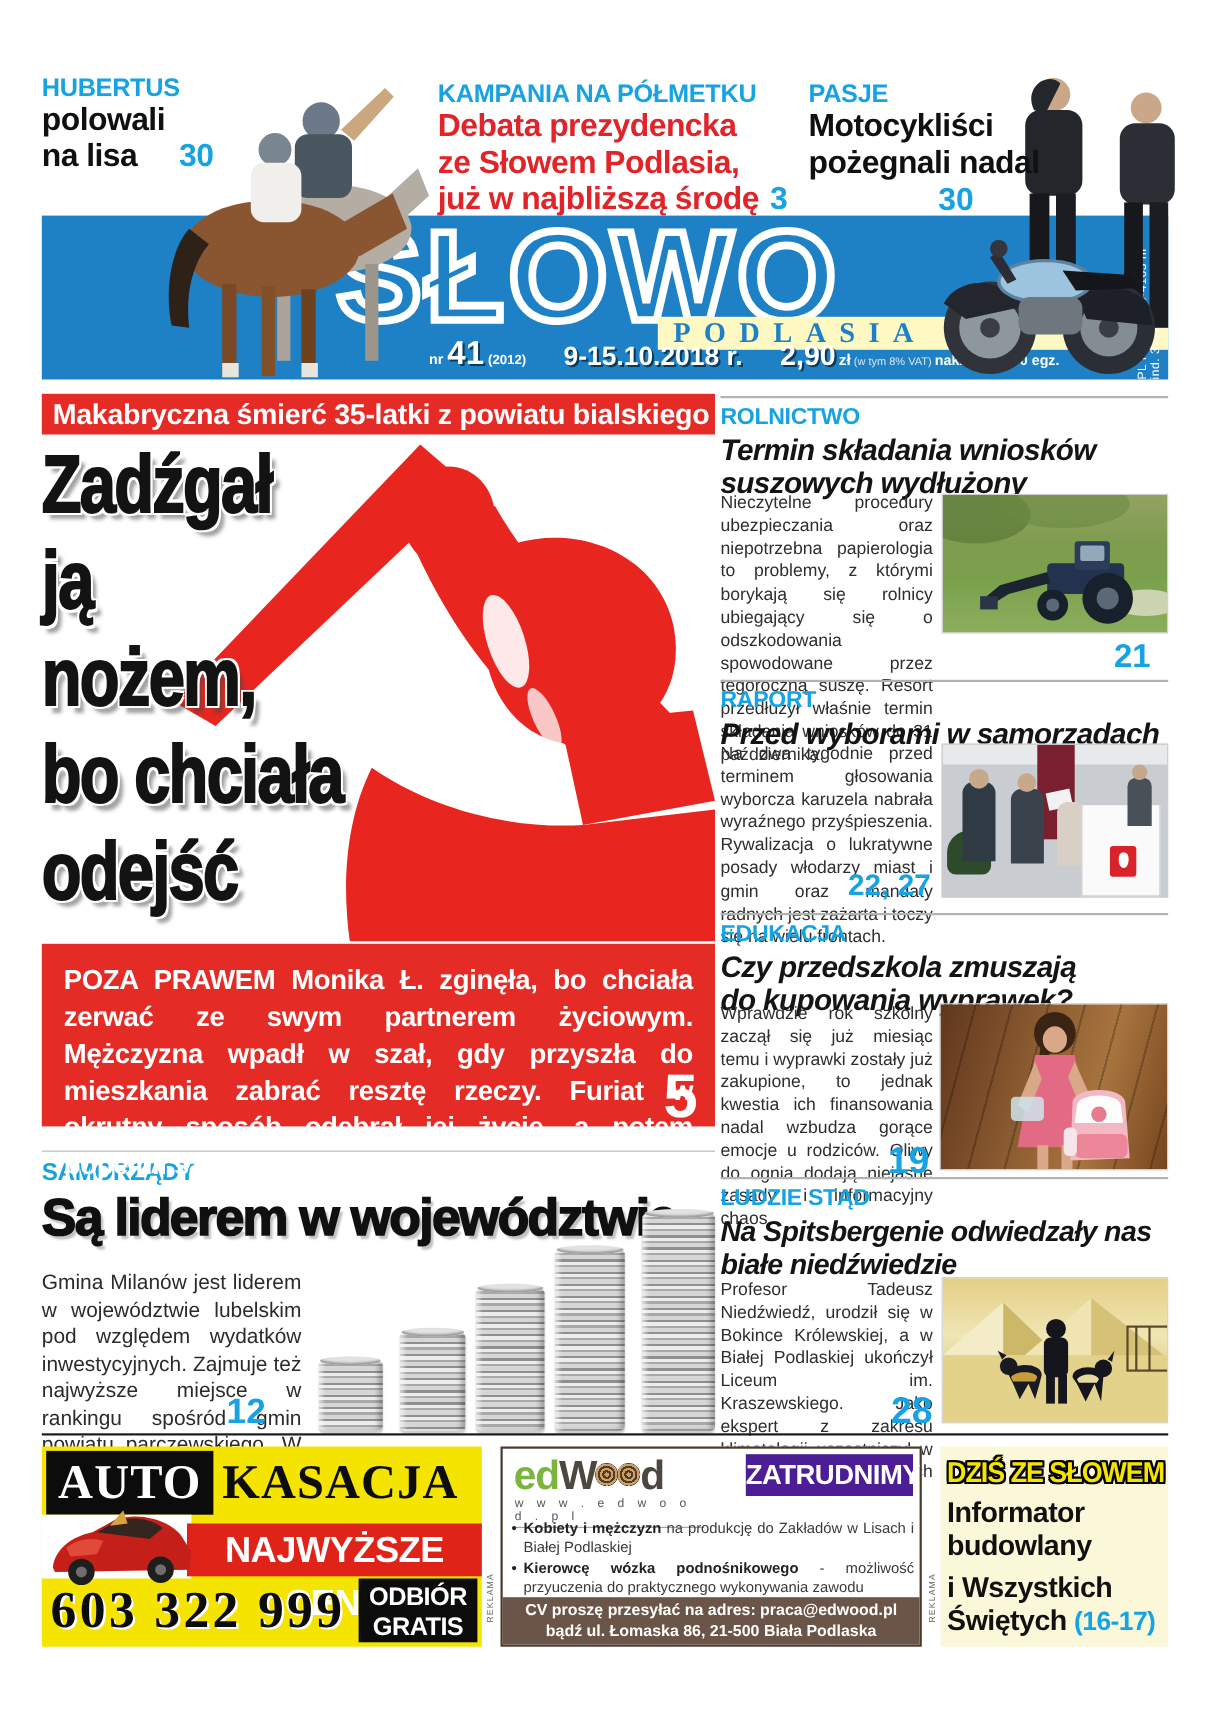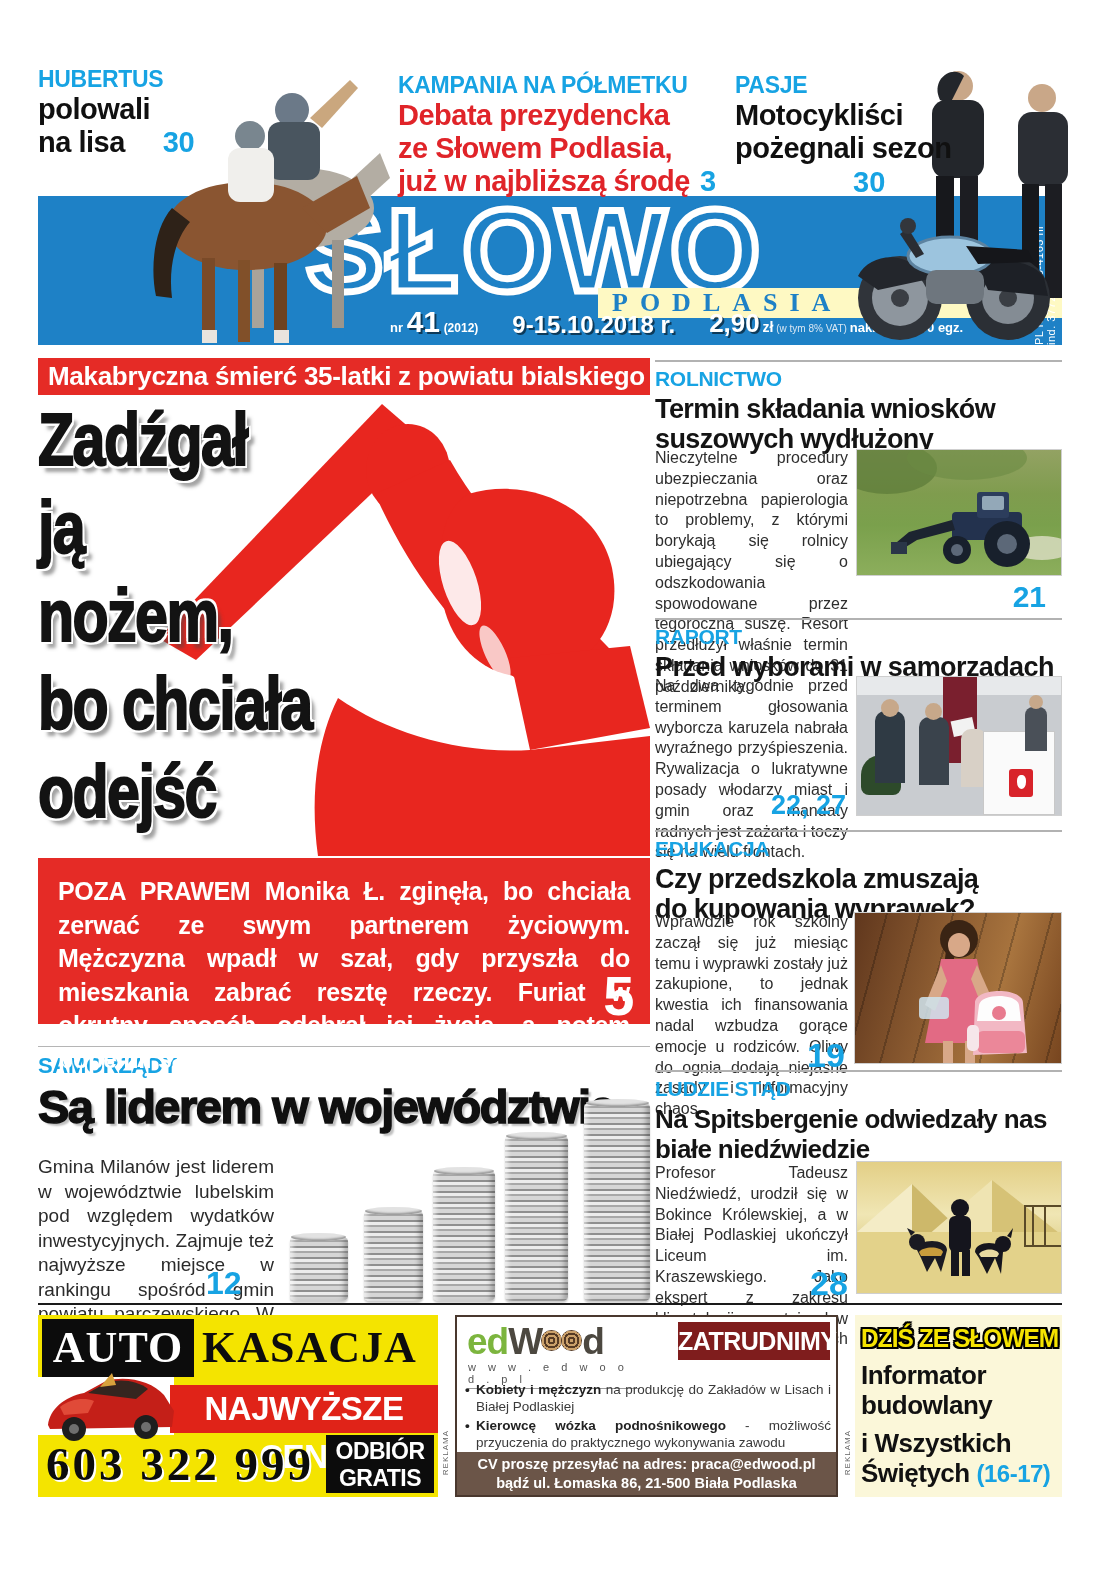--- a/index.html
+++ b/index.html
@@ -55,21 +55,21 @@
   .coin-stack { background:repeating-linear-gradient(180deg,#ececec 0 3px,#a8a8a8 3px 5px,#d6d6d6 5px 9px,#8f8f8f 9px 11px);
                 border-radius:6px/4px; box-shadow:inset 3px 0 4px rgba(255,255,255,.6), inset -4px 0 5px rgba(0,0,0,.25), 0 2px 2px rgba(0,0,0,.2); position:relative; }
   .coin-stack::before { content:""; position:absolute; top:-4px; left:2%; width:96%; height:8px; background:#e2e2e2; border-radius:50%; box-shadow:inset 0 -2px 2px #9a9a9a; }
   .coin-stack:nth-child(2){ transform:translateX(3px) }
   .coin-stack:nth-child(4){ transform:translateX(-3px) }
 
   
   .section { position:absolute; left:655px; width:407px; border-top:2px solid #b2b2b2; padding-top:5px; }
   .section .kicker { font-size:21px; display:block; }
   .sec-hl { font-size:27px; line-height:30px; font-weight:bold; color:#141414; letter-spacing:-0.6px; margin-top:3px; }
-  .sec-hl span { display:block; }
+  .sec-hl span { display:block;font-style:italic; }
   .sec-body { position:absolute; left:0; width:193px; font-size:16px; line-height:20.8px; color:#2e2e2e; text-align:justify; }
   .photo { position:absolute; right:0; overflow:hidden; border:1px solid #cfcfcf; }
   .sec-page { position:absolute; font-size:30px; }
   .s1 { top:360px; height:258px; }  .s1 .sec-body{ top:86px; }  .s1 .photo{ top:87px; width:206px; height:127px; } .s1 .sec-page{ right:16px; top:218px; }
   .s2 { top:618px; height:210px; }  .s2 .sec-body{ top:56px; }  .s2 .photo{ top:56px; width:206px; height:140px; } .s2 .sec-page{ left:116px; top:170px; font-size:27px; }
   .s3 { top:830px; height:240px; }  .s3 .sec-body{ top:80px; }  .s3 .photo{ top:80px; width:208px; height:152px; } .s3 .sec-page{ left:152px; top:204px; font-size:34px; }
   .s4 { top:1070px; height:228px; } .s4 .sec-body{ top:91px; }  .s4 .photo{ top:89px; width:206px; height:133px; } .s4 .sec-page{ left:155px; top:192px; font-size:34px; }
 
   
   .ph-tractor { background:linear-gradient(180deg,#93a263 0%,#7f9c4e 35%,#7aa04c 60%,#8cae5c 100%); }
@@ -92,21 +92,21 @@
   .auto-phone { position:absolute; left:8px; top:122px; font-size:47px; color:#0c0c0c; letter-spacing:3px; text-shadow:2px 2px 0 #fff; }
   .auto-pickup { position:absolute; left:288px; top:120px; width:108px; height:58px; background:#0c0c0c; color:#fff; font-weight:bold; font-size:23px; text-align:center; line-height:27px; padding-top:3px; letter-spacing:-0.5px; }
   .auto-car { position:absolute; left:2px; top:52px; width:140px; height:80px; z-index:2; }
 
   .ad-edwood { position:absolute; left:455px; top:1315px; width:383px; height:182px; background:#fff; border:2px solid #4a382e; }
   .ew-logo { position:absolute; left:10px; top:4px; font-size:37px; font-weight:bold; letter-spacing:-1px; }
   .ew-ed { color:#7cb53e; } .ew-w { color:#4c4840; } .ew-d { color:#4c4840; }
   .wood-o { display:inline-block; width:21px; height:21px; border-radius:50%; margin:0 0 3px -1px; vertical-align:baseline;
             background:repeating-radial-gradient(circle at 50% 50%, #caa06a 0 2px, #553a24 2px 4px); }
   .ew-url { position:absolute; left:11px; top:44px; width:172px; font-size:11px; letter-spacing:4.5px; color:#555; border-bottom:1px solid #999; padding-bottom:3px; }
-  .ew-hire { position:absolute; right:6px; top:5px; width:152px; height:38px; background:#7f1d1d; color:#fff; font-weight:bold; font-size:25px; text-align:center; line-height:38px; letter-spacing:-0.5px; }
+  .ew-hire { position:absolute; right:6px; top:5px; width:152px; height:38px; background:#4c1d95; color:#fff; font-weight:bold; font-size:25px; text-align:center; line-height:38px; letter-spacing:-0.5px; }
   .ew-list { position:absolute; left:8px; top:64px; width:366px; list-style:none; font-size:13.5px; line-height:17px; color:#3a3a3a; text-align:justify; }
   .ew-list li { padding-left:11px; position:relative; margin-bottom:2px; }
   .ew-list li::before { content:"•"; position:absolute; left:0; top:0; font-weight:bold; color:#222; }
   .ew-list b { color:#222; }
   .ew-footer { position:absolute; left:0; right:0; bottom:0; height:43px; background:#6b5548; color:#fff; font-weight:bold; font-size:14.5px; line-height:19px; text-align:center; padding-top:3px; }
 
   .ad-dzis { position:absolute; left:855px; top:1315px; width:207px; height:182px; background:#fbf7d9; padding:8px 6px; }
   .dzis-title { font-size:26px; font-weight:bold; color:#f5e300; letter-spacing:-1px; white-space:nowrap; transform:scaleX(.94); transform-origin:0 0;
                 text-shadow:-2px -2px 0 #000,2px -2px 0 #000,-2px 2px 0 #000,2px 2px 0 #000,0 -2px 0 #000,0 2px 0 #000,-2px 0 0 #000,2px 0 0 #000; }
   .dzis-line { display:block; font-size:26px; font-weight:bold; color:#111; line-height:30px; letter-spacing:-0.5px; }
@@ -159,21 +159,21 @@
   <div class="teaser teaser-kampania">
     <div class="kicker">KAMPANIA NA PÓŁMETKU</div>
     <span class="t-line red">Debata prezydencka</span>
     <span class="t-line red">ze Słowem Podlasia,</span>
     <span class="t-line red"><span>już w najbliższą środę</span><span class="page-num t-page" style="margin-left:10px;">3</span></span>
   </div>
 
   <div class="teaser teaser-pasje">
     <div class="kicker">PASJE</div>
     <span class="t-line">Motocykliści</span>
-    <span class="t-line">pożegnali sezon</span>
+    <span class="t-line">pożegnali nadal</span>
     <span class="page-num t-page">30</span>
   </div>
 
   <div class="masthead">
     <div class="logo-strip">
       <div class="logo-sub">PODLASIA</div>
     </div>
     <div class="logo-main">SŁOWO</div>
     <div class="mast-info">
       <span style="font-size:13px; font-weight:bold;">

